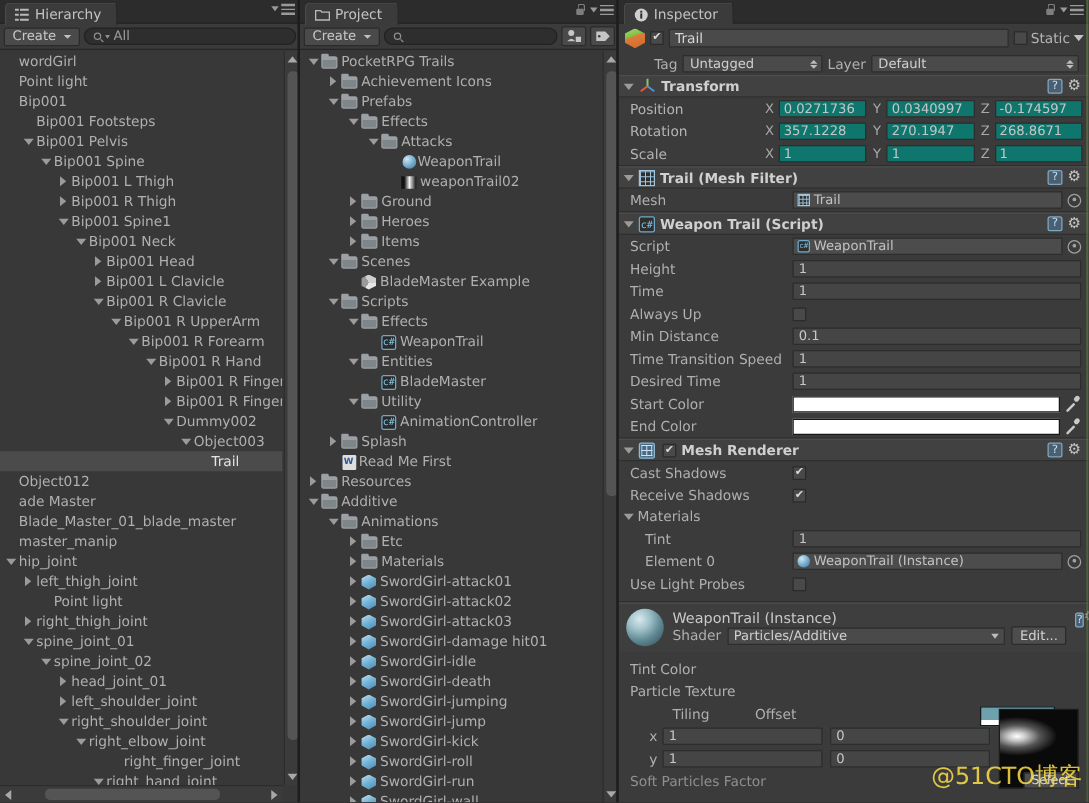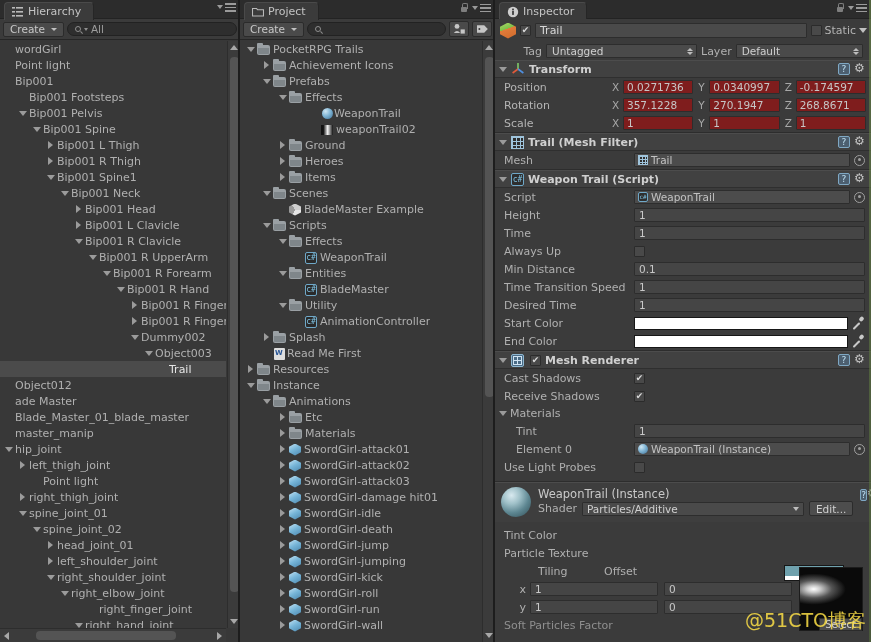--- a/index.html
+++ b/index.html
@@ -158,21 +158,21 @@
   .objfield { flex:1; height:14px; background:#4c4c4c; border:1px solid #2d2d2d; border-radius:1px;
               display:flex; align-items:center; gap:3px; padding-left:3px; color:#c2c2c2; font-size:10.5px;
               margin-right:4px; overflow:hidden; white-space:nowrap; }
   .dot-select { width:11px; height:11px; border-radius:50%; border:1.4px solid #a0a0a0; flex:none; position:relative; margin-right:6px;}
   .dot-select::after{content:"";position:absolute;left:2.5px;top:2.5px;width:3px;height:3px;border-radius:50%;background:#a0a0a0;}
 
   .xyz-row { height:18px; display:flex; align-items:center; padding-left:9px; font-size:11px; }
   .xyz-row .plabel { width:108px; }
   .axis { display:flex; align-items:center; flex:1; gap:3px; margin-right:5px; }
   .axis .ax { color:#a8a8a8; font-size:10.5px; width:8px; flex:none; }
-  .axis .fld { flex:1; height:14px; background:#7f1d1d; border:1px solid #2d2d2d; border-radius:1px;
+  .axis .fld { flex:1; height:14px; background:#0f766e; border:1px solid #2d2d2d; border-radius:1px;
                display:flex; align-items:center; padding-left:3px; color:#c6c6c6; font-size:10.5px;
                overflow:hidden; white-space:nowrap; }
 
   .colorbar { flex:1; height:13px; background:#ffffff; border:1px solid #171717; margin-right:3px; }
   .eyedrop { width:14px; height:14px; position:relative; flex:none; margin-right:6px; }
   .eyedrop::before{content:"";position:absolute;left:1px;top:9px;width:9px;height:2px;background:#c9c9c9;transform:rotate(-45deg);border-radius:1px;}
   .eyedrop::after{content:"";position:absolute;left:8px;top:1px;width:5px;height:4px;background:#c9c9c9;border-radius:2px;transform:rotate(-45deg);}
 
   .foldout { height:17px; display:flex; align-items:center; padding-left:4px; gap:3px; font-size:11px; color:#b0b0b0; }
 
@@ -578,20 +578,28 @@
         </div>
         <div class="row">
           <span style="width: 34px; flex: 0 0 auto;"></span>
           <span class="tw">
             <i class="arrow-d"></i>
           </span>
           <span class="ic ic-folder"></span>
           <span class="lbl">Effects</span>
         </div>
         <div class="row">
+          <span style="width: 50px; flex: 0 0 auto;"></span>
+          <span class="tw">
+            <i class="arrow-d"></i>
+          </span>
+          <span class="ic ic-folder"></span>
+          <span class="lbl">Attacks</span>
+        </div>
+        <div class="row">
           <span style="width: 66px; flex: 0 0 auto;"></span>
           <span class="tw"></span>
           <span class="ic ic-sphere"></span>
           <span class="lbl">WeaponTrail</span>
         </div>
         <div class="row">
           <span style="width: 66px; flex: 0 0 auto;"></span>
           <span class="tw"></span>
           <span class="ic ic-gradient"></span>
           <span class="lbl">weaponTrail02</span>
@@ -705,21 +713,21 @@
           </span>
           <span class="ic ic-folder"></span>
           <span class="lbl">Resources</span>
         </div>
         <div class="row">
           <span style="width: 2px; flex: 0 0 auto;"></span>
           <span class="tw">
             <i class="arrow-d"></i>
           </span>
           <span class="ic ic-folder"></span>
-          <span class="lbl">Instance</span>
+          <span class="lbl">Additive</span>
         </div>
         <div class="row">
           <span style="width: 18px; flex: 0 0 auto;"></span>
           <span class="tw">
             <i class="arrow-d"></i>
           </span>
           <span class="ic ic-folder"></span>
           <span class="lbl">Animations</span>
         </div>
         <div class="row">
@@ -785,29 +793,29 @@
           </span>
           <span class="ic ic-cube"></span>
           <span class="lbl">SwordGirl-death</span>
         </div>
         <div class="row">
           <span style="width: 34px; flex: 0 0 auto;"></span>
           <span class="tw">
             <i class="arrow-r"></i>
           </span>
           <span class="ic ic-cube"></span>
+          <span class="lbl">SwordGirl-jumping</span>
+        </div>
+        <div class="row">
+          <span style="width: 34px; flex: 0 0 auto;"></span>
+          <span class="tw">
+            <i class="arrow-r"></i>
+          </span>
+          <span class="ic ic-cube"></span>
           <span class="lbl">SwordGirl-jump</span>
-        </div>
-        <div class="row">
-          <span style="width: 34px; flex: 0 0 auto;"></span>
-          <span class="tw">
-            <i class="arrow-r"></i>
-          </span>
-          <span class="ic ic-cube"></span>
-          <span class="lbl">SwordGirl-jumping</span>
         </div>
         <div class="row">
           <span style="width: 34px; flex: 0 0 auto;"></span>
           <span class="tw">
             <i class="arrow-r"></i>
           </span>
           <span class="ic ic-cube"></span>
           <span class="lbl">SwordGirl-kick</span>
         </div>
         <div class="row">
@@ -882,21 +890,21 @@
         </span>
         <span class="static-wrap">
           <span class="cb"></span>
           <span>Static</span>
           <i class="static-caret"></i>
         </span>
       </div>
 
       <div class="taglayer">
         <span class="tl-label" style="width:42px;text-align:right;">Tag</span>
-        <span class="popup" style="width:151px;">
+        <span class="popup" style="width:112px;">
           <span>Untagged</span>
           <span class="updn">
               <i></i>
               <i></i>
             </span>
         </span>
         <span class="tl-label">Layer</span>
         <span class="popup" style="flex:1;margin-right:4px;">
           <span>Default</span>
           <span class="updn">

